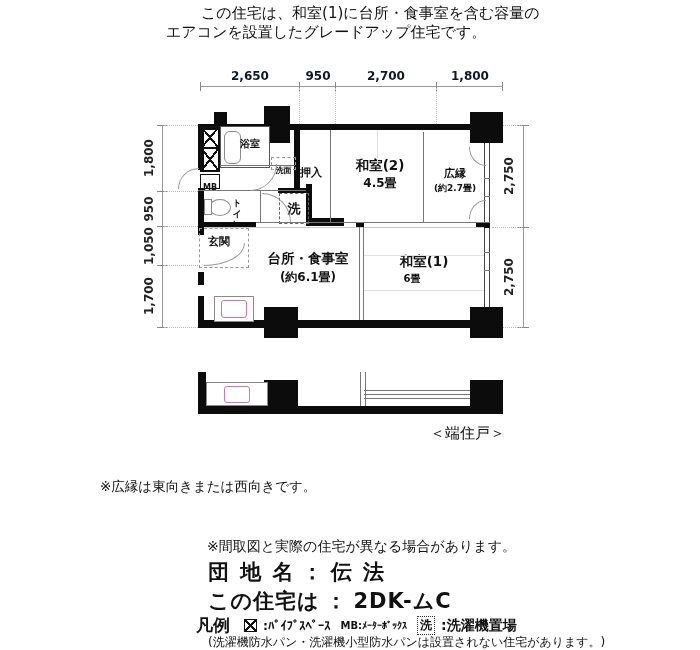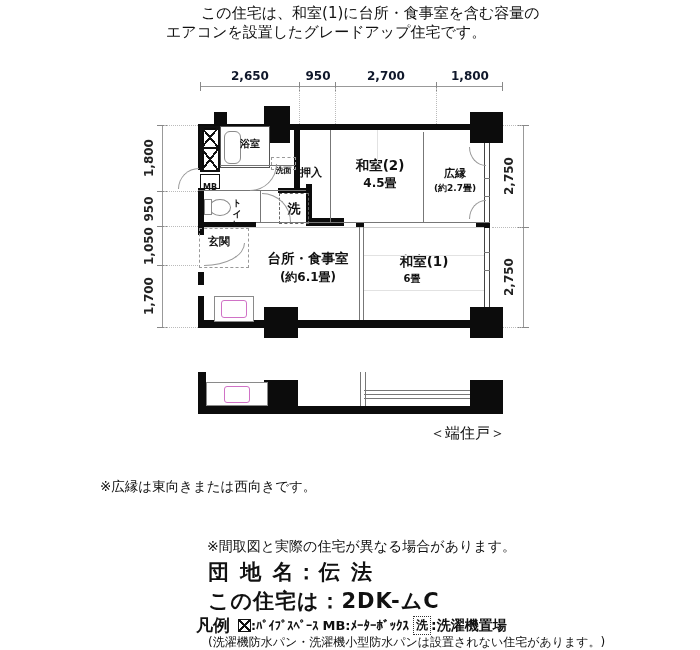--- a/index.html
+++ b/index.html
@@ -21,21 +21,21 @@
   .rlabel{position:absolute;font-weight:bold;color:#111;text-align:center;line-height:1.15;white-space:nowrap;}
   .arc{position:absolute;}
   .roombox{position:absolute;border:1px solid #555;background:#fff;}
   .dotted{position:absolute;border:1px dashed #999;}
   .fixture{position:absolute;border:1px solid #8a8a8a;background:#fff;}
   .xcell{width:100%;height:50%;box-sizing:border-box;
      background:
        linear-gradient(to top right, transparent 46%, #111 46%, #111 54%, transparent 54%),
        linear-gradient(to bottom right, transparent 46%, #111 46%, #111 54%, transparent 54%);}
   .txt{position:absolute;font-weight:normal;color:#111;white-space:nowrap;}
-  .legend-row{position:absolute;display:flex;align-items:center;font-weight:bold;}
+  .legend-row{position:absolute;display:flex;align-items:center;gap:6px;font-weight:bold;}
   .pipe-ic{width:13px;height:13px;border:1.5px solid #111;box-sizing:border-box;display:inline-block;
      background:
        linear-gradient(to top right, transparent 44%, #111 44%, #111 56%, transparent 56%),
        linear-gradient(to bottom right, transparent 44%, #111 44%, #111 56%, transparent 56%);}
   .washbox{border:1px dotted #333;padding:0 2px;font-size:12px;font-weight:bold;}
   .vtext{position:absolute;writing-mode:vertical-rl;text-orientation:upright;font-weight:bold;color:#111;}
 </style>
 </head>
 <body>
 
@@ -197,20 +197,20 @@
   <div class="legend-row" style="left:208px;top:587px;font-size:21px;letter-spacing:1px;">
     <span>この住宅は</span>
     <span>：</span>
     <span>2DK-ムC</span>
   </div>
 
   <div class="legend-row" style="left:196px;top:614px;">
     <span style="font-size:17px;">凡例</span>
     <span class="pipe-ic" style="margin-left:8px;"></span>
     <span style="font-size:12.5px;">:ﾊﾟｲﾌﾟｽﾍﾟｰｽ</span>
-    <span style="font-size:13px;margin-left:4px;">MB:ﾒｰﾀｰﾎﾞｯｸｽ</span>
+    <span style="font-size:10px;margin-left:4px;">MB:ﾒｰﾀｰﾎﾞｯｸｽ</span>
     <span class="washbox" style="margin-left:4px;">洗</span>
     <span style="font-size:14px;">:洗濯機置場</span>
   </div>
 
   <div class="txt" style="left:208px;top:634px;font-size:12px;">(洗濯機防水パン・洗濯機小型防水パンは設置されない住宅があります。)</div>
 
 </div>
 
 </body></html>

